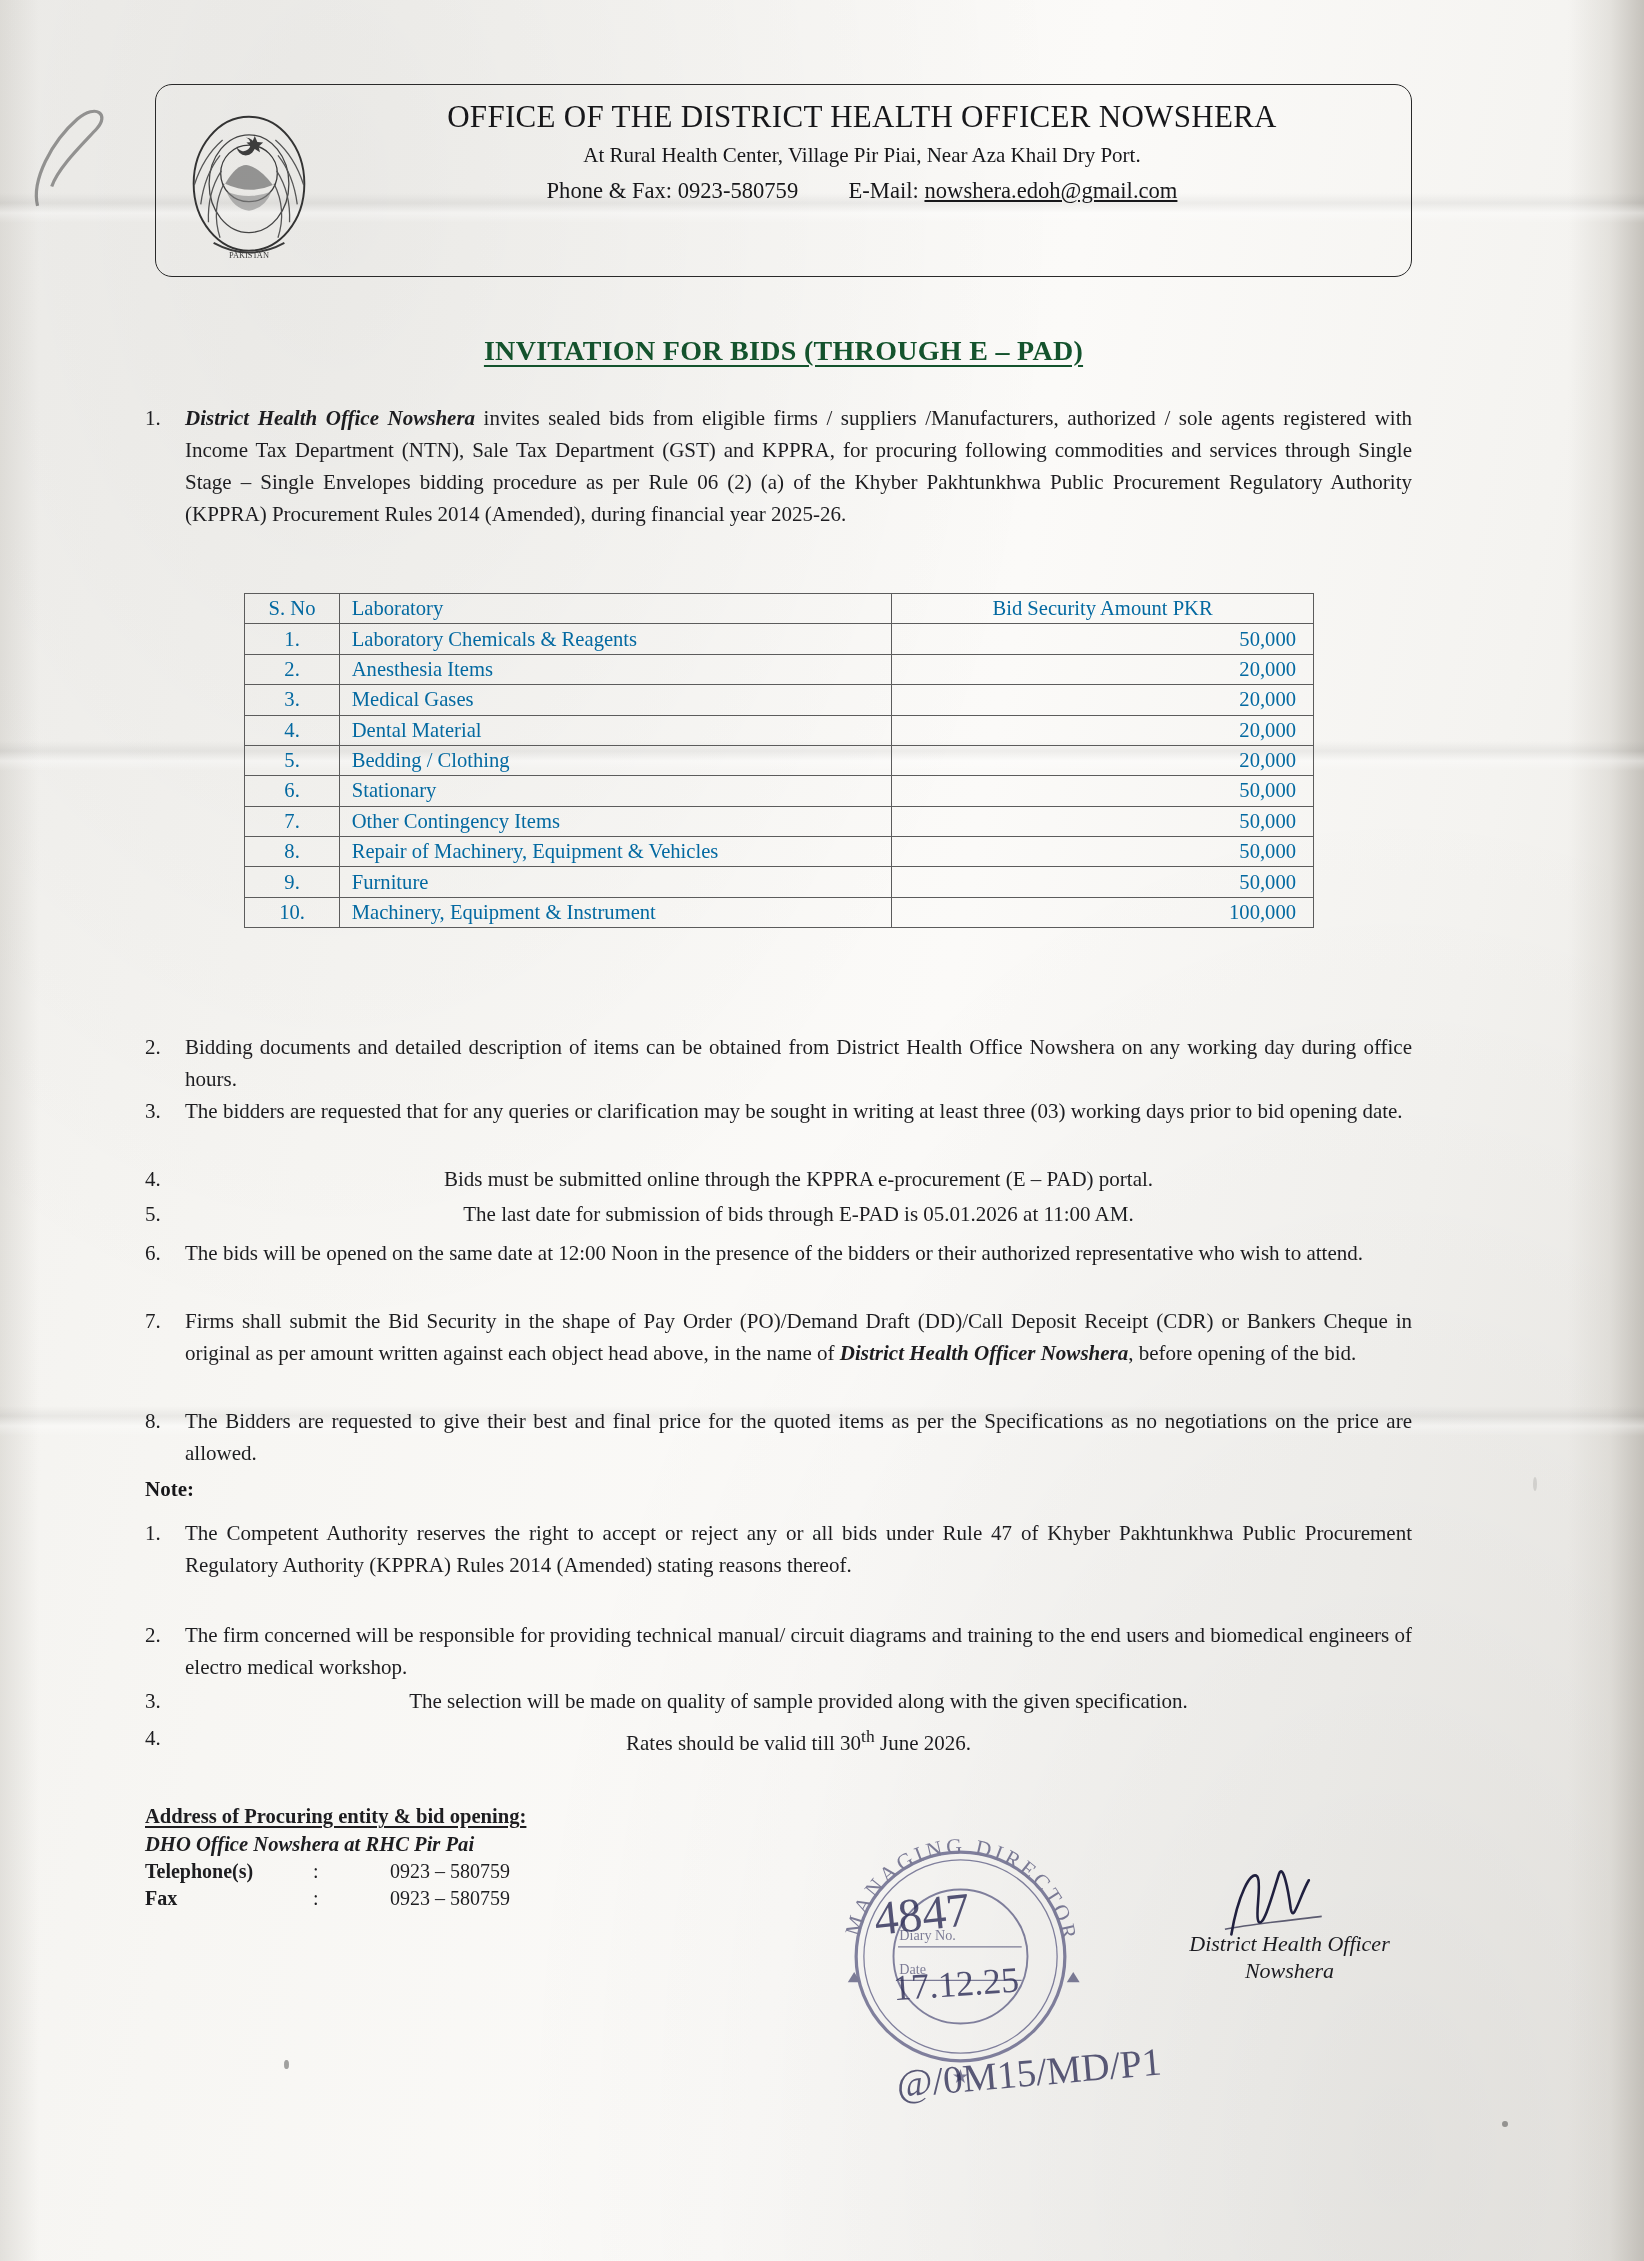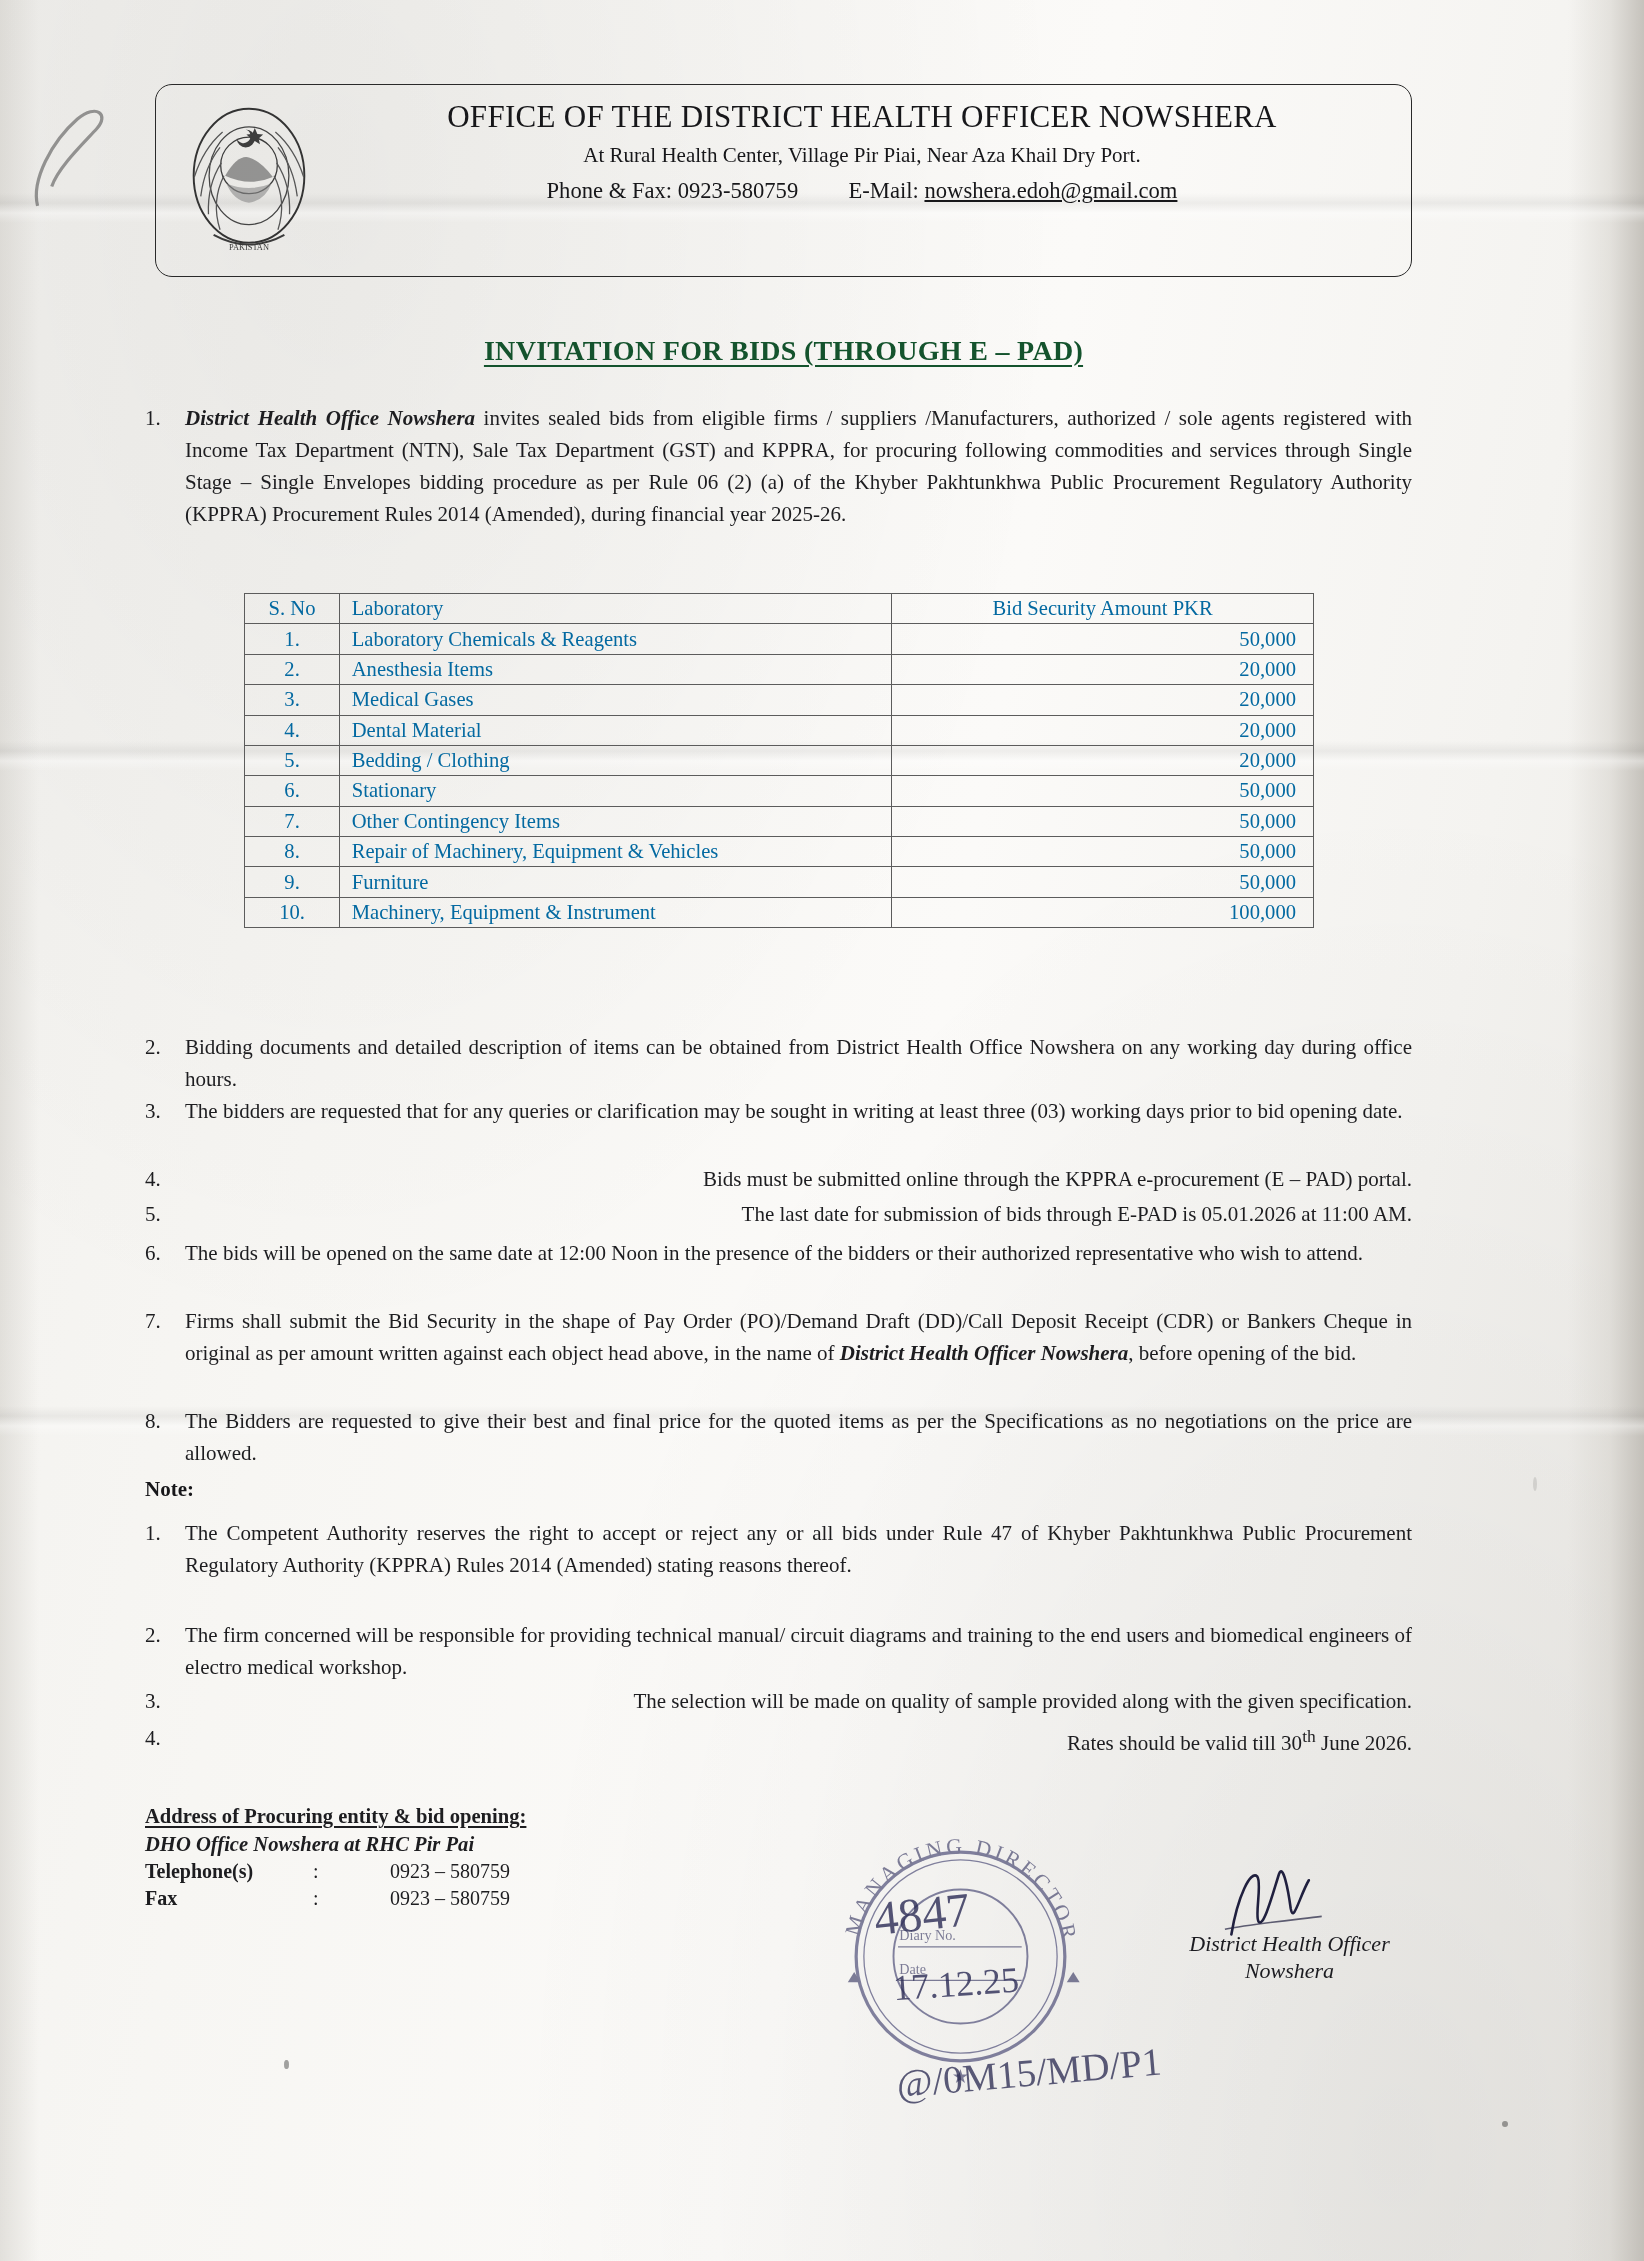--- a/index.html
+++ b/index.html
@@ -52,21 +52,21 @@
     top: 84px;
     width: 1257px;
     height: 193px;
     border: 1.9px solid #2a2a2a;
     border-radius: 17px;
     box-sizing: border-box;
   }
   .emblem {
     position: absolute;
     left: 19.3px;
-    top: 8px;
+    top: 16px;
     width: 148px;
     height: 168px;
     text-decoration: underline;
   }
   .emblem svg { width: 100%; height: 100%; }
 
   .header-text {
     position: absolute;
     left: 174px;
     top: 14px;
@@ -119,21 +119,21 @@
   }
   .para .num {
     width: 40px;
     flex: 0 0 40px;
     text-align: left;
   }
   .para .body {
     flex: 1;
     text-align: justify;
   }
-  .para .body.nojust { text-align: right; }
+  .para .body.nojust { text-align: center; }
   .ital-bold { font-style: italic; font-weight: bold; }
 
   #para1 { left: 145px; top: 403px; width: 1267px; }
 
   
   .bid-table {
     position: absolute;
     left: 244px;
     top: 593px;
     width: 1070px;

